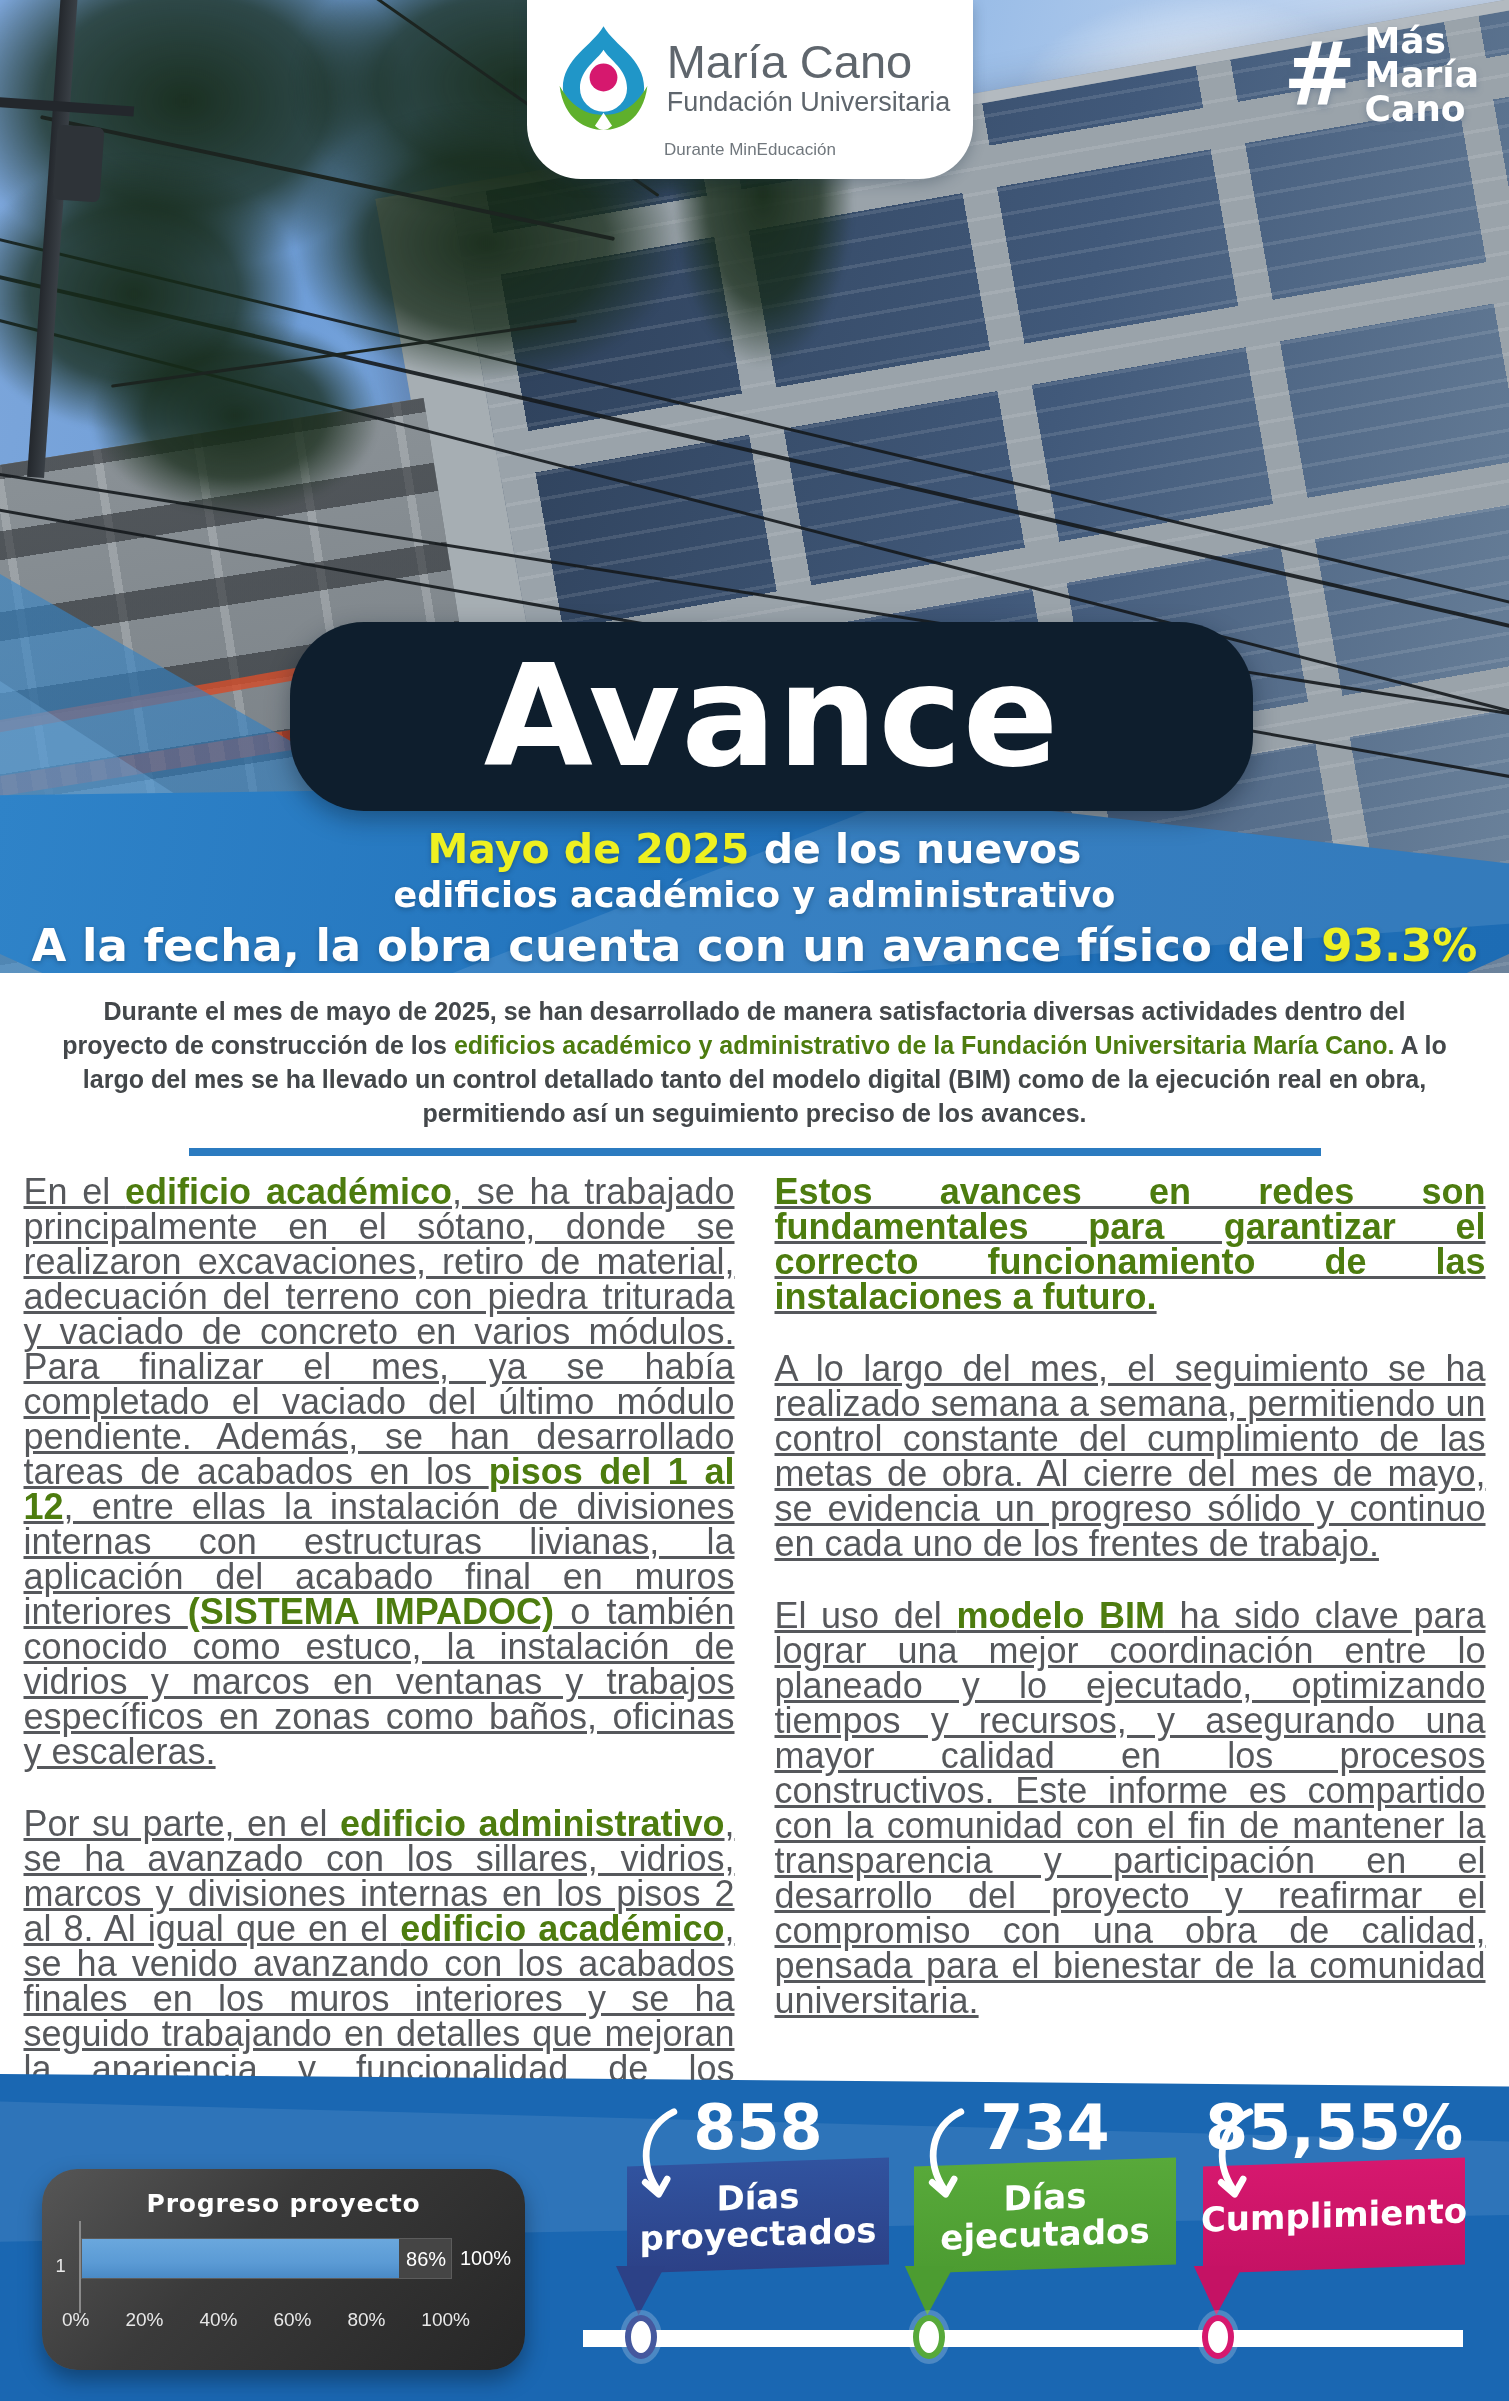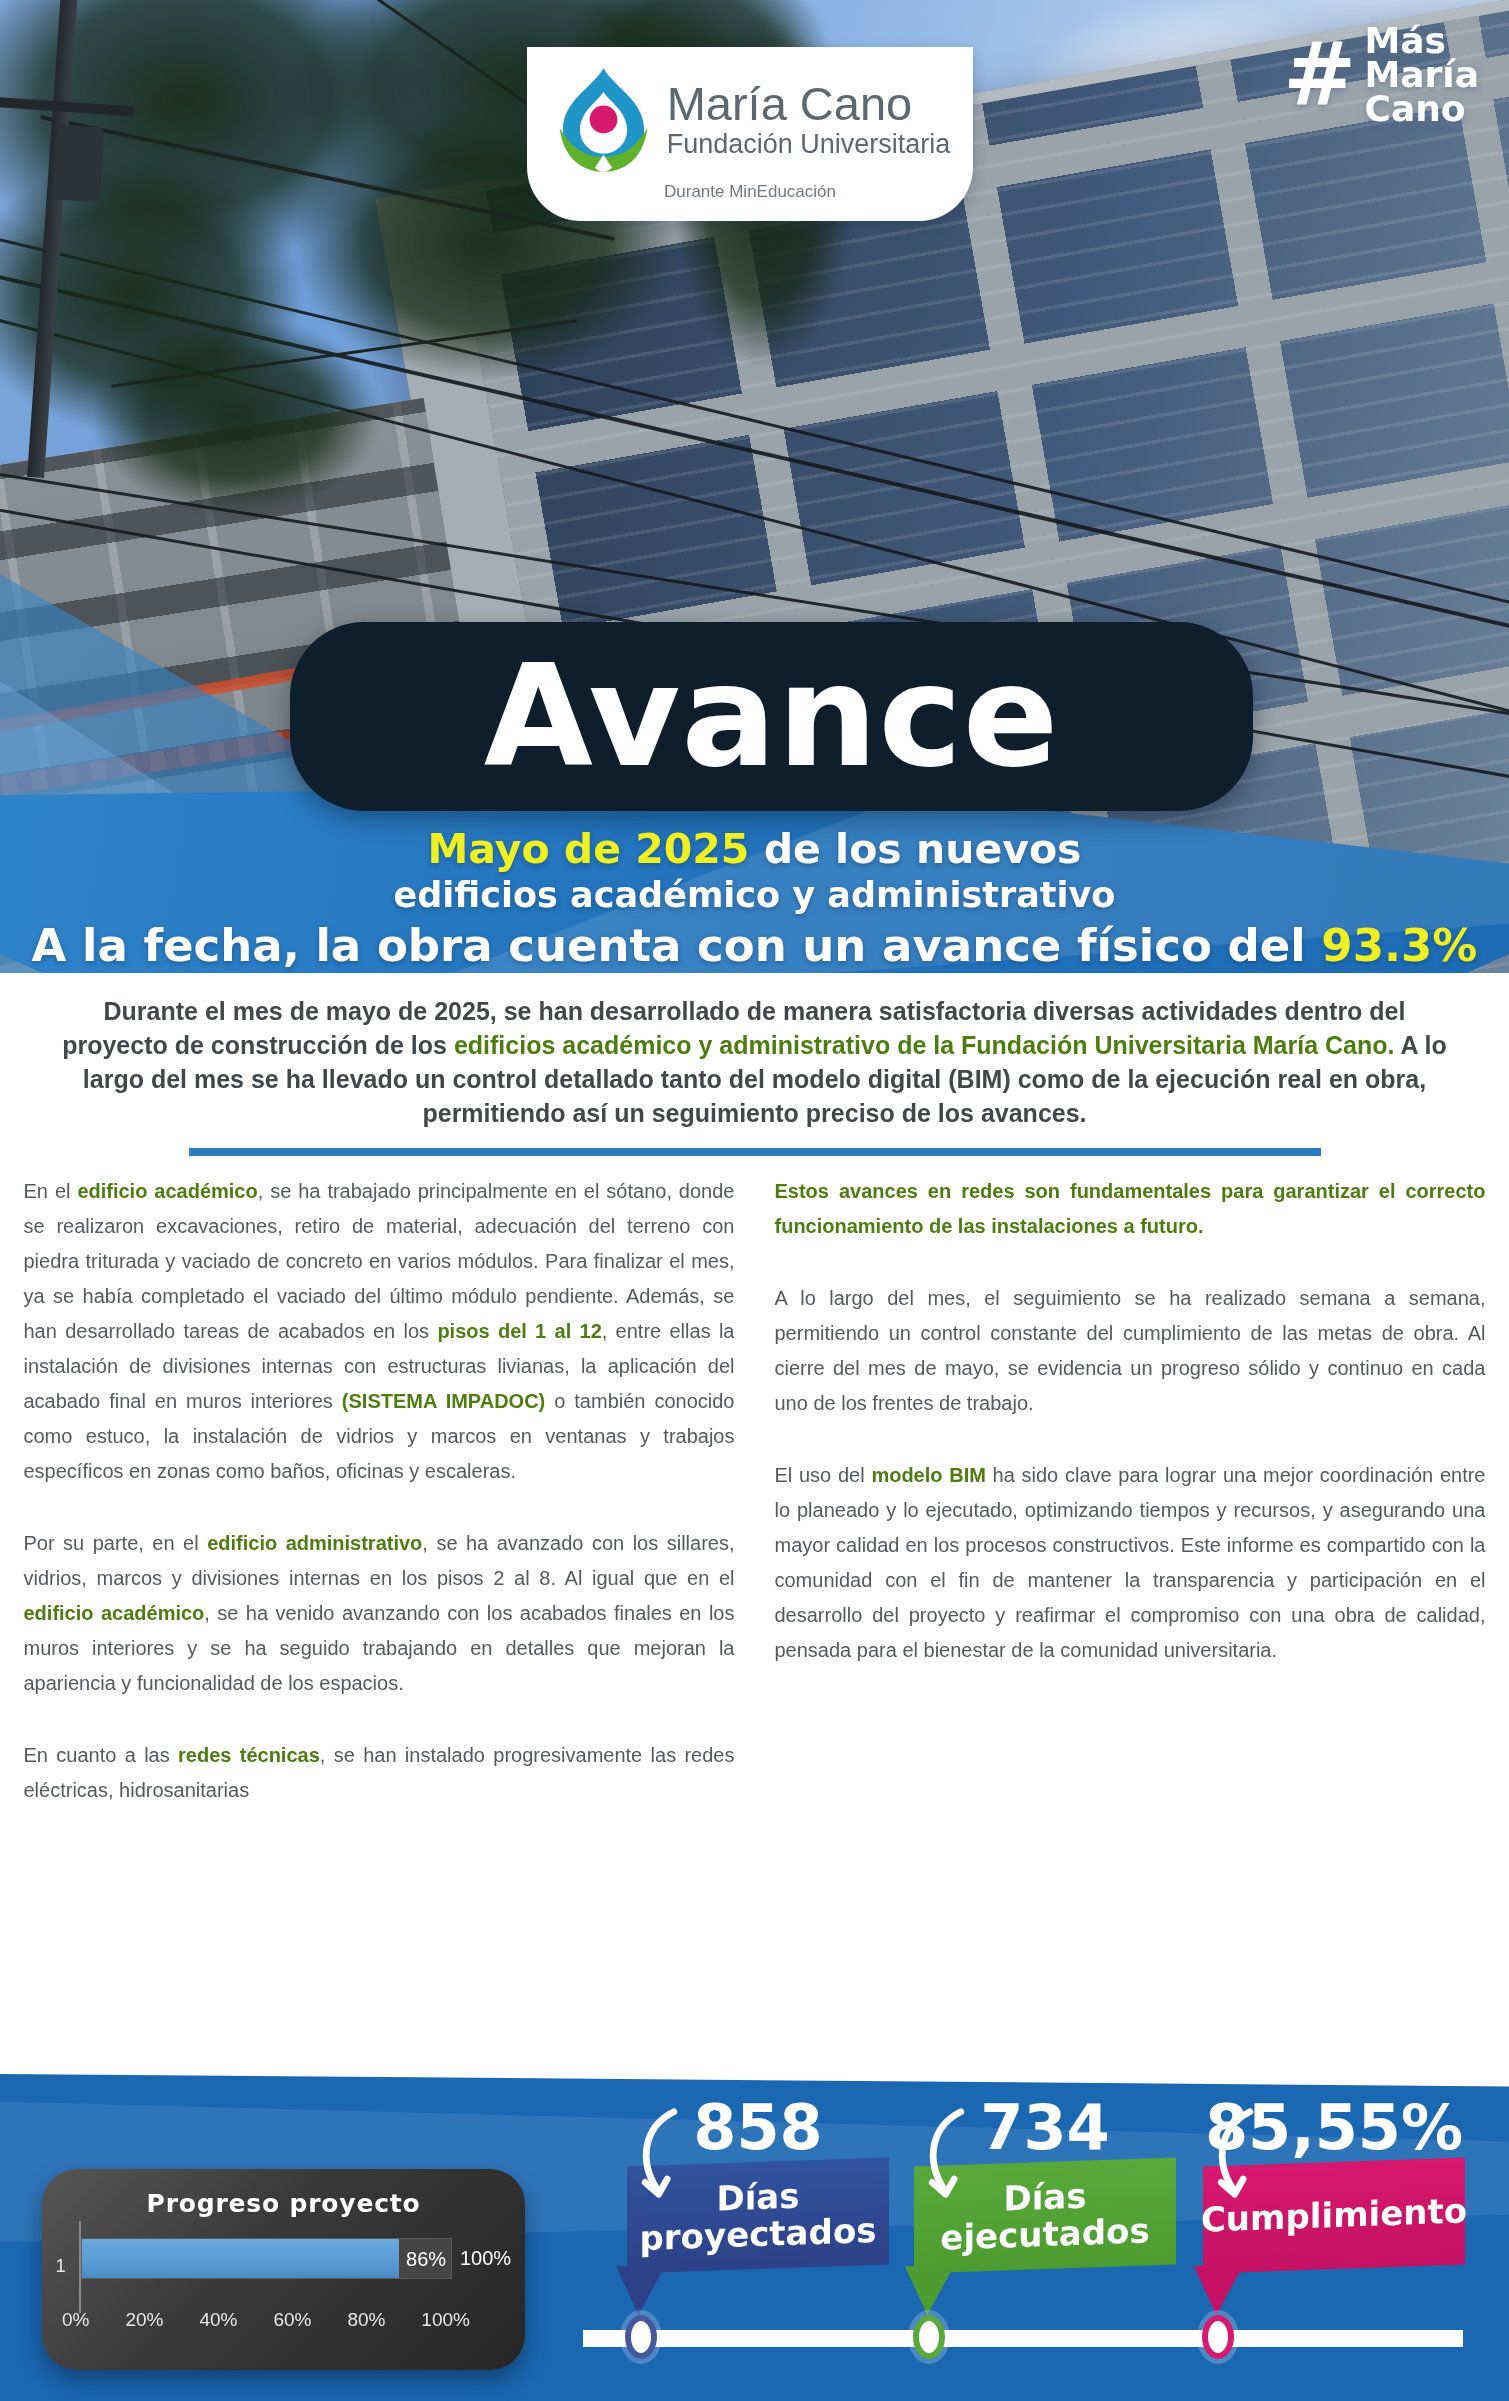--- a/index.html
+++ b/index.html
@@ -88,40 +88,40 @@
        font-family:"DejaVu Sans",sans-serif;font-weight:bold;
        text-shadow:0 1.7px 5px rgba(10,40,70,.35);}
   .sub1{top:825px;font-size:41px;}
   .sub2{top:875px;font-size:35px;}
   .sub3{top:919px;font-size:45px;}
   .yl{color:#eef021;}
 
   .logo-card{position:absolute;left:527px;top:0;width:446px;height:174px;
         background:#ffffff;border-radius:0 0 54px 54px;
         box-shadow:0 5px 13.4px rgba(30,50,70,.28);
-        display:flex;flex-direction:column;align-items:center;justify-content:center;margin-top:47px;}
+        display:flex;flex-direction:column;align-items:center;justify-content:center;padding-top:5px;}
   .logo-row{display:flex;align-items:center;gap:10px;}
   .logo-title{font-size:47px;color:#5f666d;line-height:1;}
   .logo-sub{font-size:27px;color:#5f666d;margin-top:2.5px;}
   .logo-tag{font-size:17px;color:#70777d;margin-top:8.4px;}
 
   .hashtag{position:absolute;right:30px;top:23.5px;display:flex;align-items:center;gap:8.4px;}
   .hash{font-family:"DejaVu Sans",sans-serif;font-weight:bold;font-size:87px;color:#fff;
         line-height:1;text-shadow:0 2.5px 6.7px rgba(90,110,135,.55);}
   .hash-lines{display:flex;flex-direction:column;color:#fff;font-family:"DejaVu Sans",sans-serif;
         font-weight:bold;font-size:36px;line-height:.95;text-shadow:0 2.5px 6.7px rgba(90,110,135,.55);}
 
   
   .intro{position:absolute;left:50px;right:50px;top:994px;text-align:center;}
   .intro-p{margin:0;font-size:25px;font-weight:bold;line-height:34px;color:#43474a;}
   .divider{width:1132px;height:8.4px;background:#2b7bc0;margin:17.6px auto 0;}
 
   
   .columns{position:absolute;left:23.5px;right:23.5px;top:1174px;display:flex;gap:40px;}
-  .col{width:calc(50% - 20px);font-size:20px;line-height:35px;color:#56585c;text-align:justify;}
+  .col{width:calc(50% - 20px);font-size:36px;line-height:35px;color:#56585c;text-align:justify;text-decoration:underline;}
   .col p{margin:0 0 37px 0;}
   .seg-blue{color:#4d7c0f;font-weight:bold;}
 
   
   .footer{position:absolute;left:0;top:2068px;width:100%;height:334px;background:#1a67b2;
           clip-path:polygon(0 5.9px,100% 18.4px,100% 100%,0 100%);}
   .foot-light{position:absolute;inset:0;background:rgba(255,255,255,.09);
           clip-path:polygon(0 10%,100% 22%,100% 44%,0 52%);}
 
   .chart-card{position:absolute;left:42px;top:101px;width:483px;height:201px;border-radius:35px;

